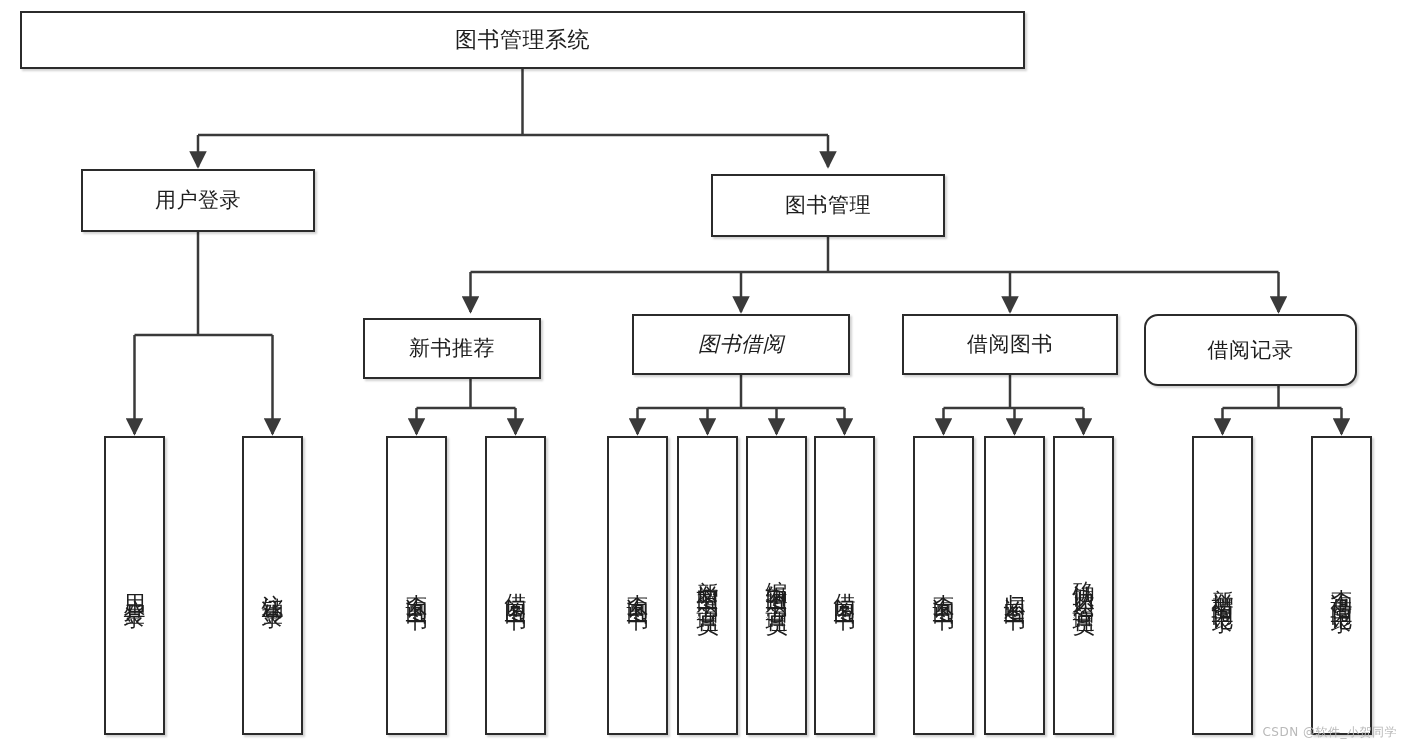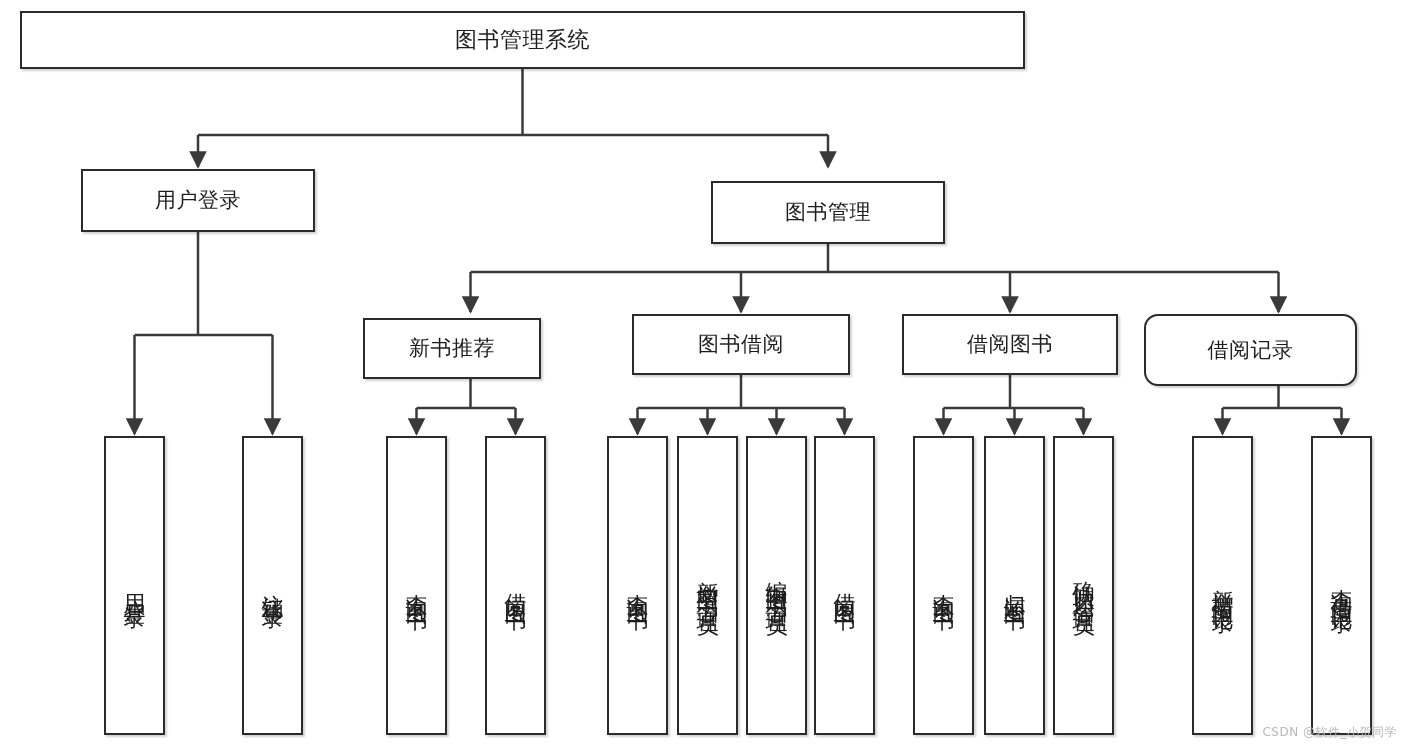--- a/index.html
+++ b/index.html
@@ -119,27 +119,27 @@
       </g>
   </svg>
 
   <div id="node-layer">
       <div class="node root horizontal" id="node-root" style="left: 20px; top: 11px; width: 1005px; height: 58px;">
         <span class="label">图书管理系统</span>
       </div>
       <div class="node horizontal" id="node-user-login" style="left: 81px; top: 169px; width: 234px; height: 63px;">
         <span class="label">用户登录</span>
       </div>
-      <div class="node horizontal" id="node-book-management" style="left: 711px; top: 181px; width: 234px; height: 63px;">
+      <div class="node horizontal" id="node-book-management" style="left: 711px; top: 174px; width: 234px; height: 63px;">
         <span class="label">图书管理</span>
       </div>
       <div class="node horizontal" id="node-new-book-recommend" style="left: 363px; top: 318px; width: 178px; height: 61px;">
         <span class="label">新书推荐</span>
       </div>
-      <div class="node horizontal" id="node-book-borrow" style="left: 632px; top: 314px; width: 218px; height: 61px;">
+      <div class="node horizontal" id="node-book-borrow" style="left: 632px; top: 314px; width: 218px; height: 61px; font-style: italic;">
         <span class="label">图书借阅</span>
       </div>
       <div class="node horizontal" id="node-current-borrow" style="left: 902px; top: 314px; width: 216px; height: 61px;">
         <span class="label">借阅图书</span>
       </div>
       <div class="node horizontal" id="node-borrow-record" style="left: 1144px; top: 314px; width: 213px; height: 72px; border-radius: 14px;">
         <span class="label">借阅记录</span>
       </div>
       <div class="node vertical" id="node-leaf-user-login" style="left: 104px; top: 436px; width: 61px; height: 299px;">
         <span class="label">用户登录</span>

